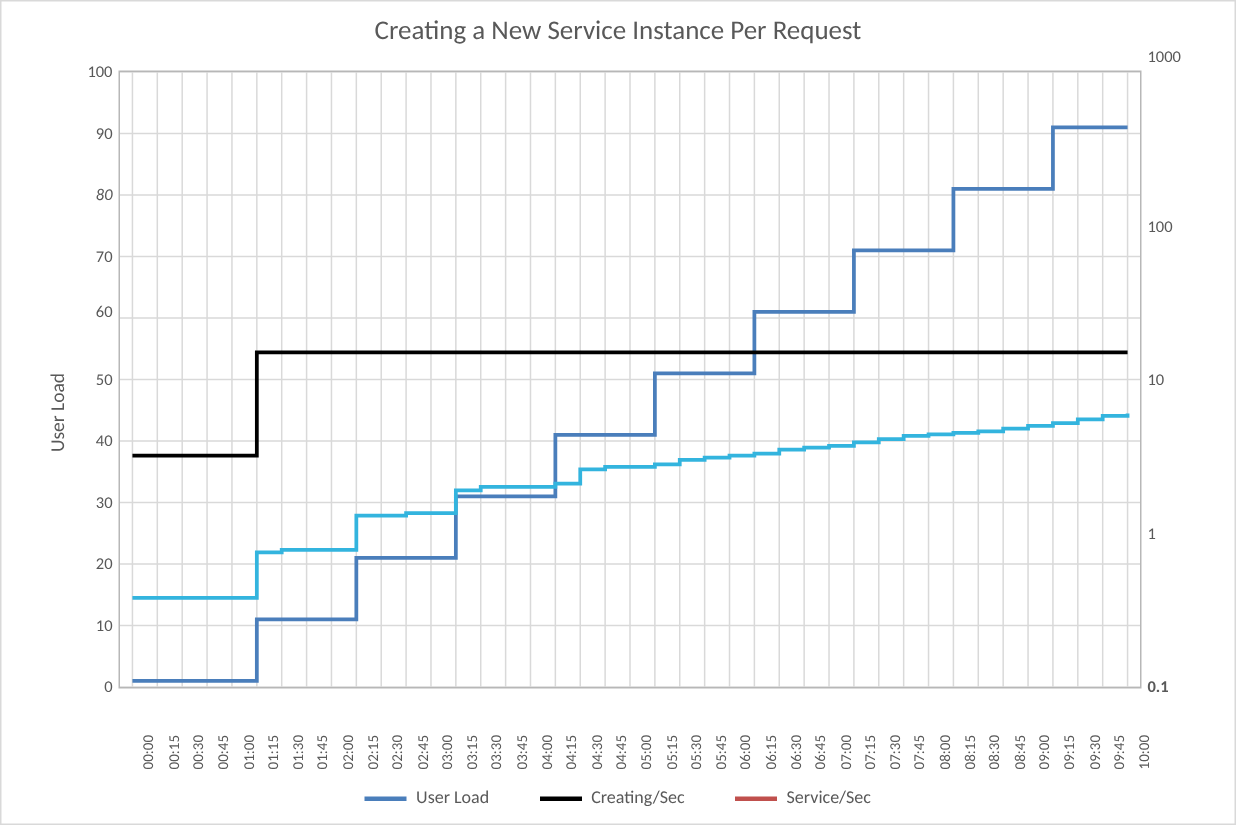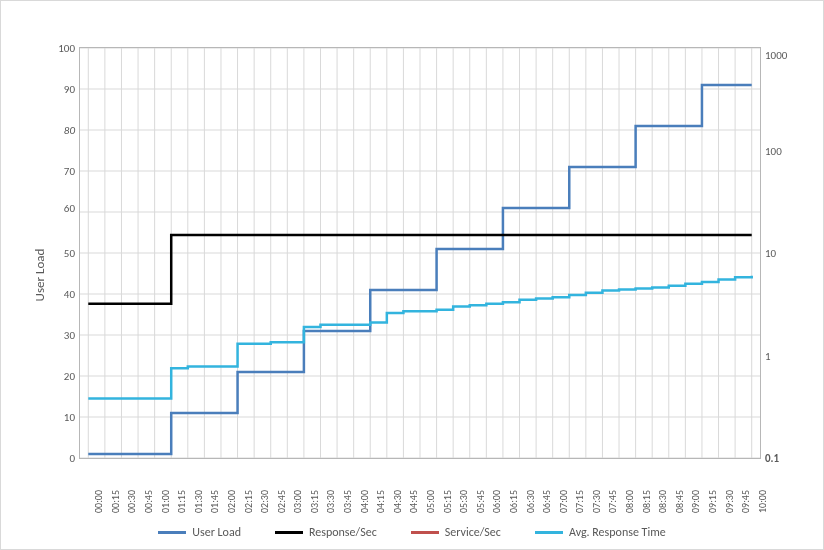--- a/index.html
+++ b/index.html
@@ -15,20 +15,21 @@
   .legend-item{display:flex;align-items:center;gap:6px}
   .swatch{width:28px;height:3px;display:inline-block}
   svg{position:absolute;left:0;top:0;width:100%;height:100%}
   .grid line{stroke:#d9d9d9;stroke-width:1}
   .series{fill:none;stroke-width:2.5}
 </style>
 </head>
 <body>
 
 <div class="wrap">
+  <div class="title">Creating a New Service Instance Per Request</div>
   <div class="left-axis-label">User Load</div>
   <div class="right-axis-label">Throughput/Sec and Response Time (s)</div>
 
   <div class="plot">
     <svg id="plot-svg" preserveAspectRatio="none" viewBox="0 0 680 410">
         <g class="grid">
           <line x1="0" y1="410" x2="680" y2="410"></line>
           <line x1="0" y1="369" x2="680" y2="369"></line>
           <line x1="0" y1="328" x2="680" y2="328"></line>
           <line x1="0" y1="287" x2="680" y2="287"></line>
@@ -98,21 +99,21 @@
       <div class="ytick" style="top: 170px;">70</div>
       <div class="ytick" style="top: 129px; font-style: italic;">80</div>
       <div class="ytick" style="top: 88px;">90</div>
       <div class="ytick" style="top: 47px;">100</div>
     </div>
   <div id="y2ticks">
       <div class="y2tick" style="top: 457px; font-weight: bold;">0.1</div>
       <div class="y2tick" style="top: 354.5px;">1</div>
       <div class="y2tick" style="top: 252px;">10</div>
       <div class="y2tick" style="top: 149.5px;">100</div>
-      <div class="y2tick" style="top: 54px; margin-left: 48px;">1000</div>
+      <div class="y2tick" style="top: 37px; margin-left: 48px;">1000</div>
     </div>
   <div id="xticks">
       <div class="xtick" style="left: 91.2927px;">00:00</div>
       <div class="xtick" style="left: 107.878px;">00:15</div>
       <div class="xtick" style="left: 124.463px;">00:30</div>
       <div class="xtick" style="left: 141.049px;">00:45</div>
       <div class="xtick" style="left: 157.634px;">01:00</div>
       <div class="xtick" style="left: 174.22px;">01:15</div>
       <div class="xtick" style="left: 190.805px;">01:30</div>
       <div class="xtick" style="left: 207.39px;">01:45</div>
@@ -151,24 +152,20 @@
       <div class="xtick" style="left: 754.707px;">10:00</div>
     </div>
 
   <div class="legend">
     <div class="legend-item">
       <span class="swatch" style="background:#4A7EBB"></span>
       <span>User Load</span>
     </div>
     <div class="legend-item">
       <span class="swatch" style="background:#000"></span>
-      <span>Response/Sec</span>
+      <span>Creating/Sec</span>
     </div>
     <div class="legend-item">
       <span class="swatch" style="background:#C0504D"></span>
       <span>Service/Sec</span>
     </div>
-    <div class="legend-item">
-      <span class="swatch" style="background:#33B4DE"></span>
-      <span>Avg. Response Time</span>
-    </div>
   </div>
 </div>
 
 </body></html>

